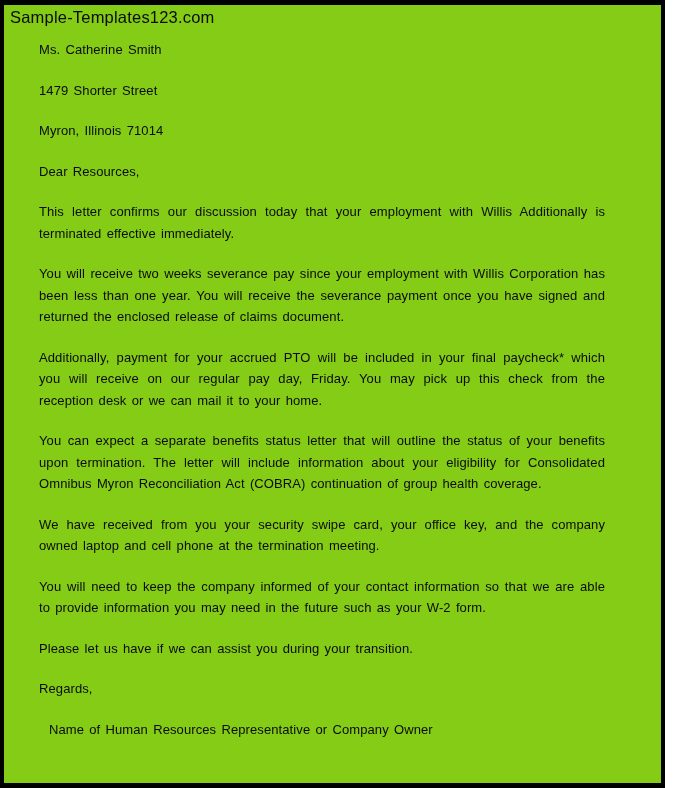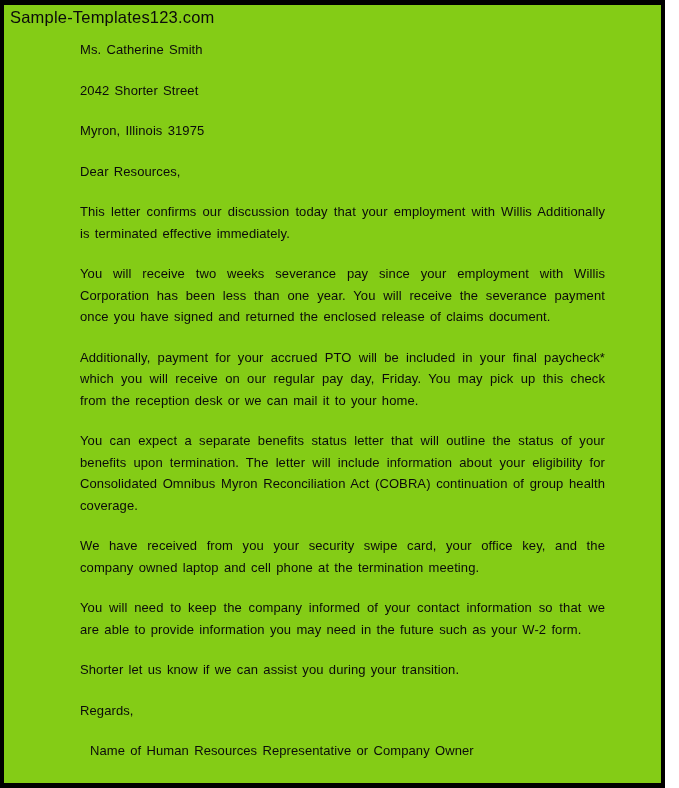--- a/index.html
+++ b/index.html
@@ -21,21 +21,21 @@
     color: #0b0b0b;
   }
   .site-header {
     padding: 2px 6px 0 6px;
     font-size: 16.5px;
     line-height: 21px;
     letter-spacing: 0.2px;
     color: #0b0b0b;
   }
   .letter-body {
-    padding: 11px 56px 0 76px;
+    padding: 11px 56px 0 35px;
   }
   .letter-body p {
     margin: 0 0 19px 0;
     font-size: 13px;
     line-height: 21.5px;
     letter-spacing: 0.1px;
     word-spacing: 1.5px;
   }
   .letter-body p.justified {
     text-align: justify;
@@ -50,37 +50,37 @@
 </style>
 </head>
 <body>
 
 <div class="page">
   <div class="site-header">Sample-Templates123.com</div>
 
   <div class="letter-body">
     <p class="single-line">Ms. Catherine Smith</p>
 
-    <p class="single-line">2042 Shorter Street</p>
+    <p class="single-line">1479 Shorter Street</p>
 
-    <p class="single-line">Myron, Illinois 31975</p>
+    <p class="single-line">Myron, Illinois 71014</p>
 
     <p class="single-line">Dear Resources,</p>
 
     <p class="justified">This letter confirms our discussion today that your employment with Willis Additionally is terminated effective immediately.</p>
 
     <p class="justified">You will receive two weeks severance pay since your employment with Willis Corporation has been less than one year. You will receive the severance payment once you have signed and returned the enclosed release of claims document.</p>
 
     <p class="justified">Additionally, payment for your accrued PTO will be included in your final paycheck* which you will receive on our regular pay day, Friday. You may pick up this check from the reception desk or we can mail it to your home.</p>
 
     <p class="justified">You can expect a separate benefits status letter that will outline the status of your benefits upon termination. The letter will include information about your eligibility for Consolidated Omnibus Myron Reconciliation Act (COBRA) continuation of group health coverage.</p>
 
     <p class="justified">We have received from you your security swipe card, your office key, and the company owned laptop and cell phone at the termination meeting.</p>
 
     <p class="justified">You will need to keep the company informed of your contact information so that we are able to provide information you may need in the future such as your W-2 form.</p>
 
-    <p class="single-line">Shorter let us know if we can assist you during your transition.</p>
+    <p class="single-line">Please let us have if we can assist you during your transition.</p>
 
     <p class="single-line">Regards,</p>
 
     <p class="single-line">Name of Human Resources Representative or Company Owner</p>
   </div>
 </div>
 
 </body></html>

